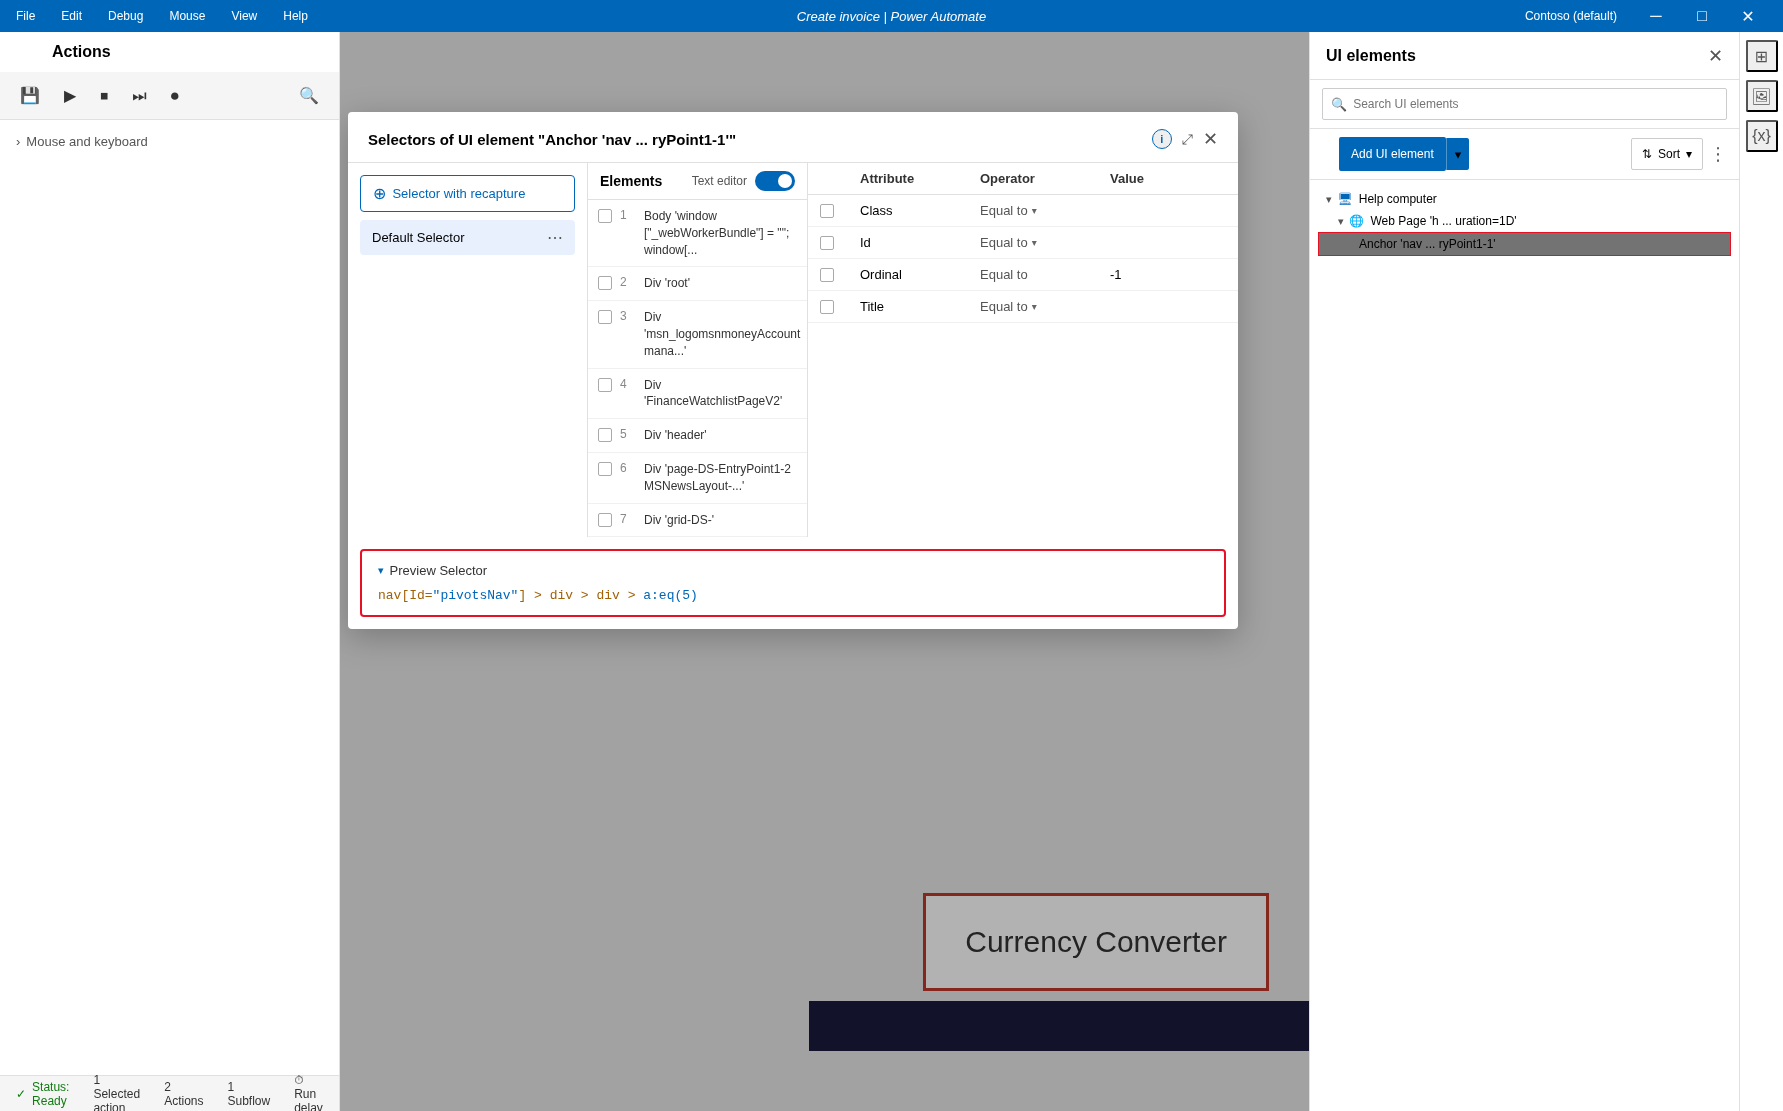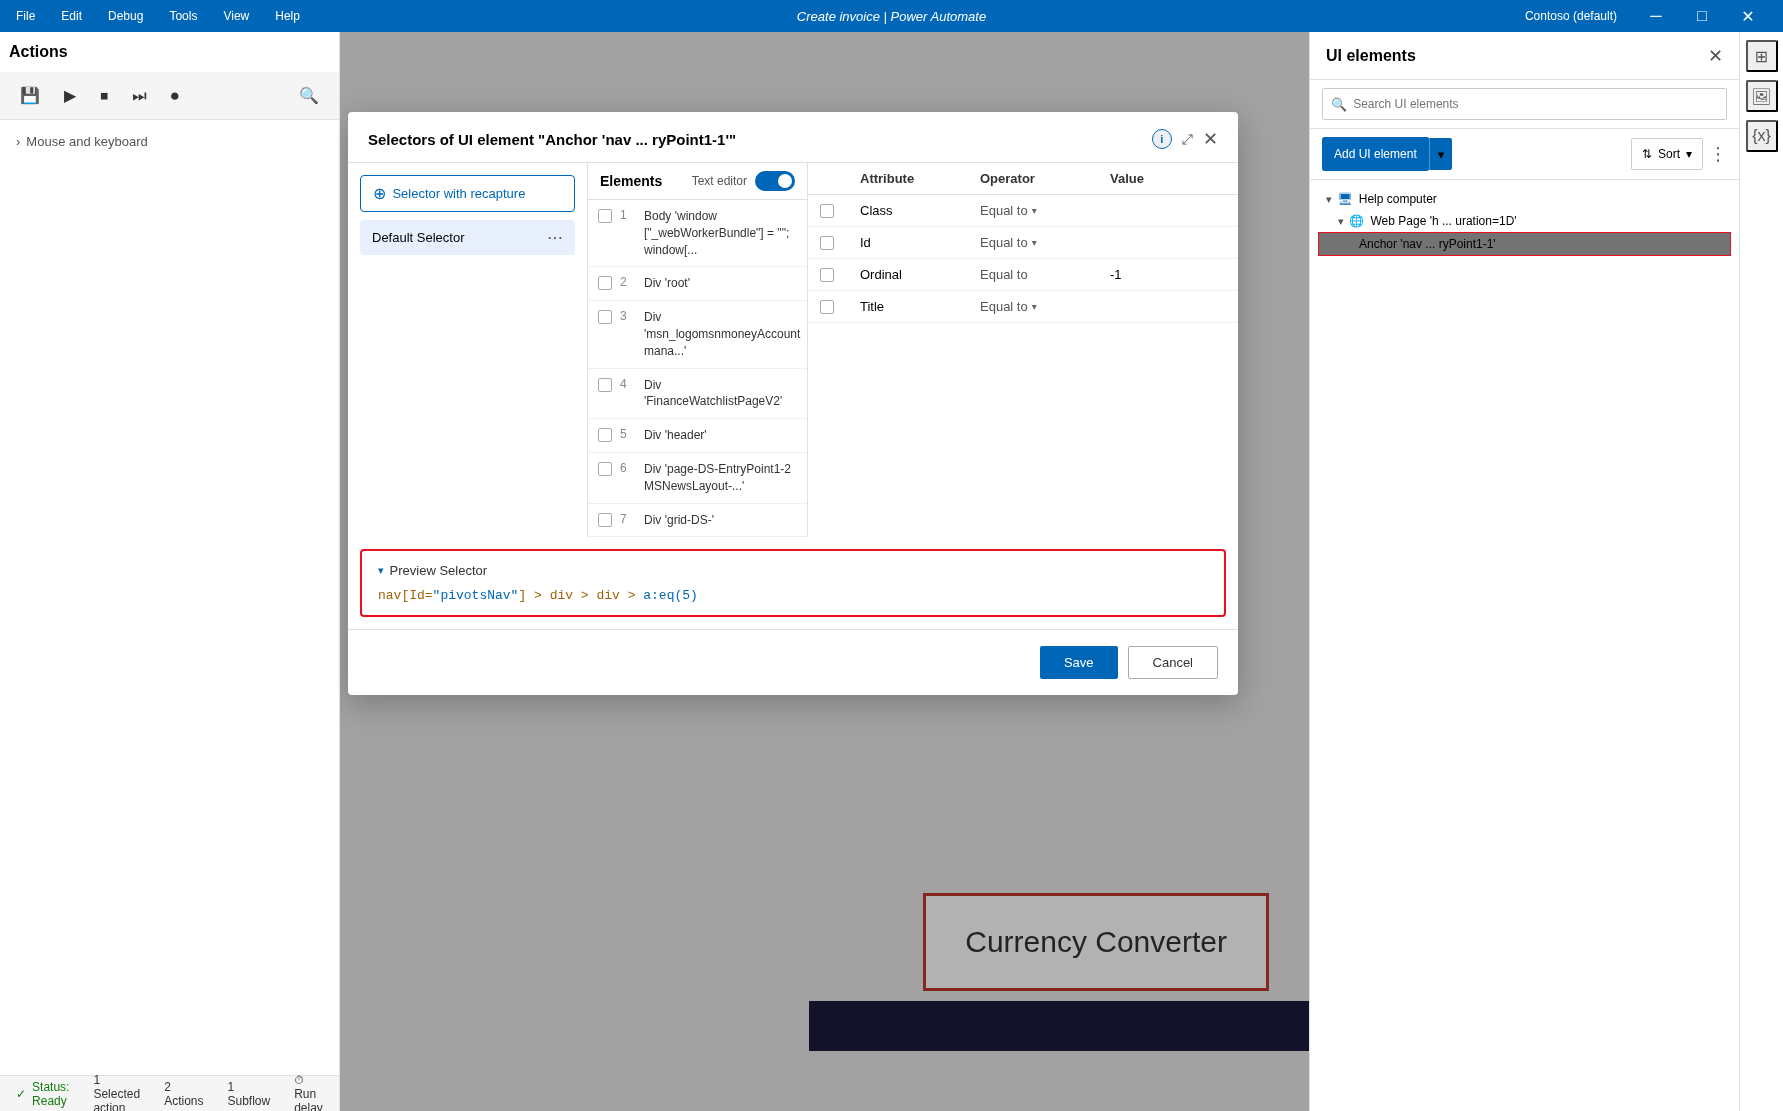--- a/index.html
+++ b/index.html
@@ -36,21 +36,21 @@
     }
     .actions-toolbar {
       height: 48px;
       background: #f5f5f5;
       border-bottom: 1px solid #e0e0e0;
       display: flex;
       align-items: center;
       padding: 0 12px;
       gap: 8px;
     }
-    .actions-title { font-size: 16px; font-weight: 600; padding: 0 9px; height: 40px; display: flex; align-items: center; }
+    .actions-title { font-size: 16px; font-weight: 600; padding: 0 16px; height: 40px; display: flex; align-items: center; margin-left: 36px; }
     .toolbar-btn { background: none; border: none; cursor: pointer; padding: 4px 8px; color: #333; font-size: 16px; display: flex; align-items: center; }
     .toolbar-search { margin-left: auto; }
 
     
     .actions-content { flex: 1; overflow-y: auto; padding: 8px; }
     .actions-section { margin-bottom: 8px; }
     .actions-section-header { display: flex; align-items: center; gap: 6px; padding: 6px 8px; font-size: 13px; color: #555; cursor: pointer; }
 
     
     .status-bar {
@@ -107,20 +107,21 @@
       background: #0067b8;
       color: white;
       border: none;
       border-radius: 2px;
       display: flex;
       align-items: center;
       padding: 17px 12px;
       gap: 6px;
       cursor: pointer;
       font-size: 12px;
+      margin-left: 17px;
     }
     .add-ui-btn-arrow { background: #0067b8; border-left: 1px solid rgba(255,255,255,0.3); padding: 0 8px; height: 32px; display: flex; align-items: center; cursor: pointer; border-radius: 0 2px 2px 0; }
     .sort-btn { height: 32px; border: 1px solid #ccc; background: white; display: flex; align-items: center; gap: 6px; padding: 0 10px; cursor: pointer; font-size: 12px; border-radius: 2px; }
 
     
     .ui-tree { flex: 1; overflow-y: auto; padding: 8px; }
     .tree-item { display: flex; align-items: center; gap: 6px; padding: 4px 8px; font-size: 12px; cursor: pointer; }
     .tree-item.selected { background: #737373; border: 1px solid #e81123; }
     .tree-indent { padding-left: 20px; }
     .tree-indent2 { padding-left: 40px; }
@@ -329,21 +330,21 @@
     .attributes-table::-webkit-scrollbar-thumb { background: #ccc; border-radius: 3px; }
   </style>
 </head>
 <body>
 
 <div class="title-bar">
   <div class="title-bar-menu">
     <span>File</span>
     <span>Edit</span>
     <span>Debug</span>
-    <span>Tools</span>
+    <span>Mouse</span>
     <span>View</span>
     <span>Help</span>
   </div>
   <div class="title-bar-title">Create invoice | Power Automate</div>
   <div class="title-bar-right">
     <span>Contoso (default)</span>
     <div class="title-bar-controls">
       <button class="title-bar-btn">─</button>
       <button class="title-bar-btn">□</button>
       <button class="title-bar-btn close">✕</button>
@@ -519,24 +520,20 @@
         <div class="preview-selector">
           <div class="preview-selector-header">
             <span style="color:#0067b8; font-size:11px;">▾</span>
             <span>Preview Selector</span>
           </div>
           <div class="preview-selector-code">
             <span class="code-white">nav[Id=</span><span class="code-blue">"pivotsNav"</span><span class="code-white">] &gt; div &gt; div &gt; </span><span class="code-blue">a:eq(5)</span>
           </div>
         </div>
 
-        <div class="modal-footer">
-          <button class="btn-save">Save</button>
-          <button class="btn-cancel">Cancel</button>
-        </div>
 
       </div>
     </div>
   </div>
 
   <div class="ui-elements-panel">
     <div class="ui-elements-header">
       <span class="ui-elements-title">UI elements</span>
       <button class="modal-close-btn">✕</button>
     </div>

